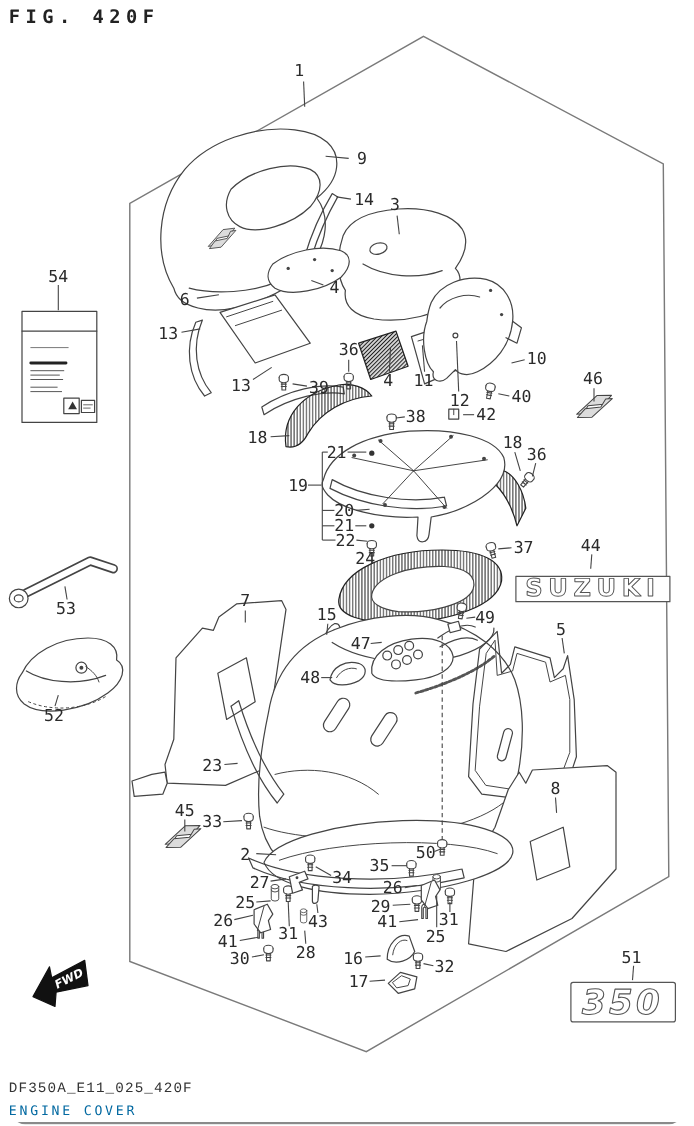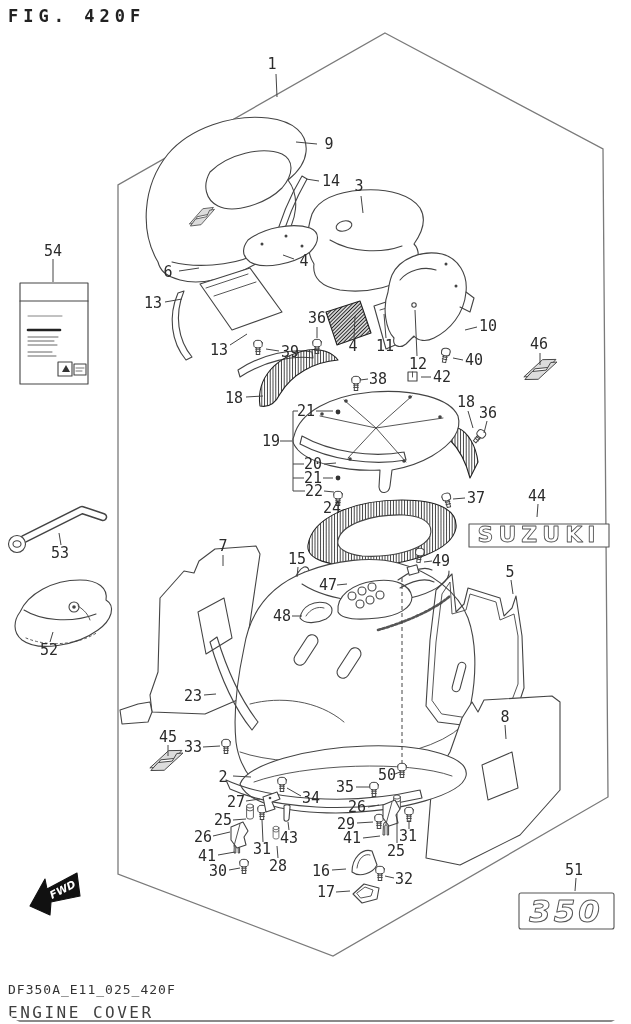--- a/index.html
+++ b/index.html
@@ -1,22 +1,22 @@
 <!DOCTYPE html>
 <html><head>
 <meta charset="utf-8">
 <style>
   html,body{margin:0;padding:0;background:#fff;}
   .stage{position:relative;width:631px;height:1024px;background:#fff;overflow:hidden;
          font-family:"DejaVu Sans Mono", monospace;border-radius:31px;}
   .fig-title{position:absolute;left:8px;top:6px;font-size:17px;letter-spacing:5px;
              color:#222;font-weight:bold;}
   #diagram{position:absolute;left:0;top:0;}
-  .footer-code{position:absolute;left:8px;top:982px;font-size:13px;color:#333;letter-spacing:1px;}
-  .footer-caption{position:absolute;left:8px;top:1003px;font-size:16px;color:#404040;letter-spacing:2.5px;}
+  .footer-code{position:absolute;left:8px;top:982px;font-size:13px;color:#333;letter-spacing:1px;font-family:Liberation Mono, monospace;}
+  .footer-caption{position:absolute;left:8px;top:1003px;font-size:12px;color:#0369a1;letter-spacing:2.5px;}
   .baseline{position:absolute;left:0;top:1020px;width:631px;height:2px;background:#8a8a8a;}
   .art{stroke:#444;fill:none;stroke-width:1.1;stroke-linejoin:round;stroke-linecap:round;}
   .art .white{fill:#ffffff;}
   .art .thin{stroke-width:0.9;}
   #callout-layer text{font-family:"DejaVu Sans Mono",monospace;font-size:15px;fill:#2b2b2b;
                       text-anchor:middle;dominant-baseline:central;}
   #callout-layer line{stroke:#444;stroke-width:1;}
   .badge-text{font-family:"DejaVu Sans", sans-serif;font-weight:bold;fill:#fff;stroke:#555;
               text-anchor:middle;}
   .fwd-text{font-family:"DejaVu Sans", sans-serif;font-weight:bold;font-style:italic;fill:#fff;

